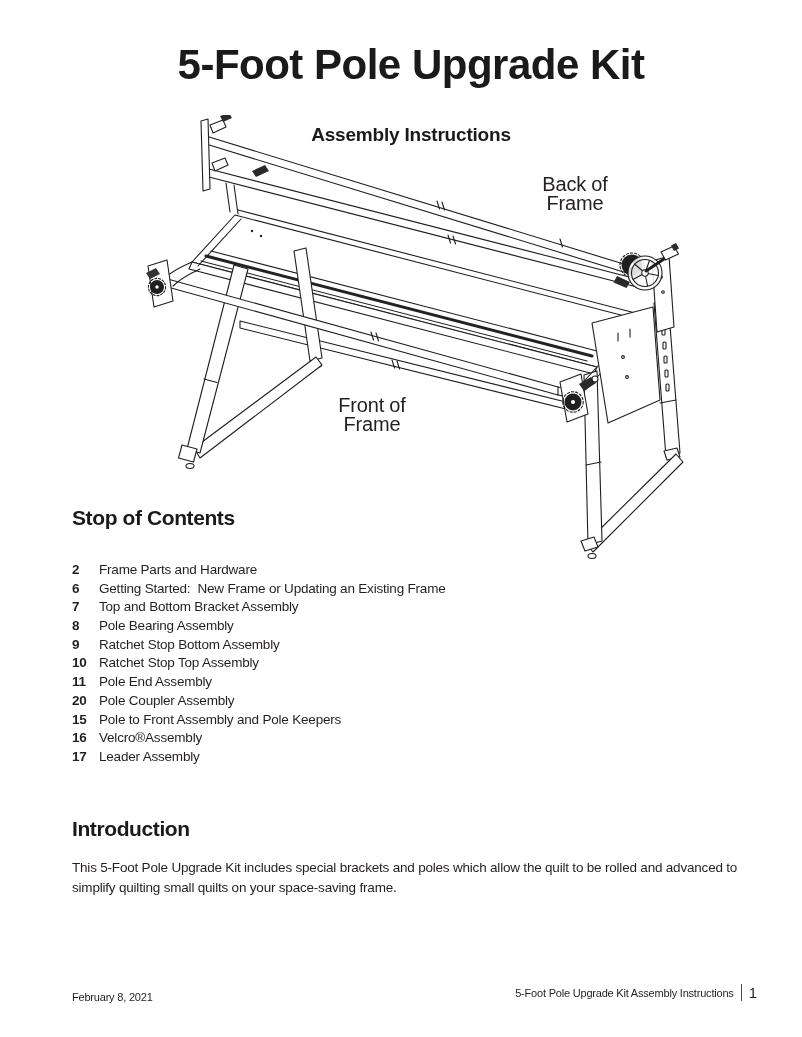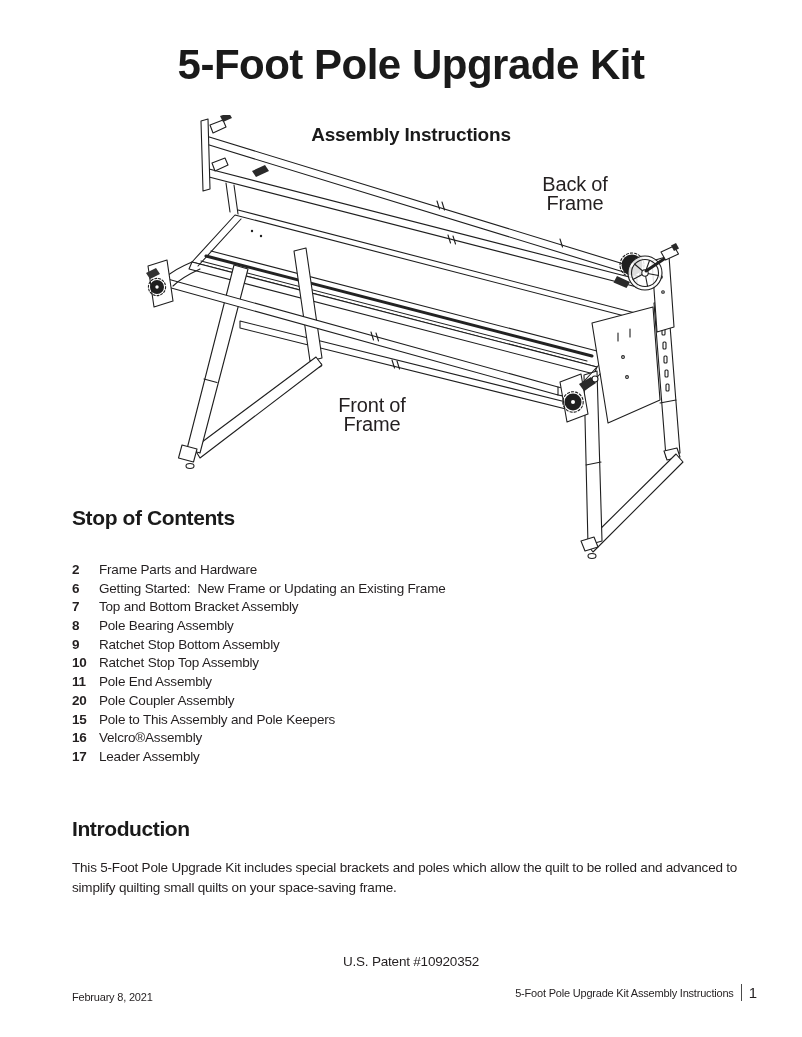--- a/index.html
+++ b/index.html
@@ -224,36 +224,35 @@
     <div class="toc-row">
       <span class="toc-page-num">11</span>
       <span class="toc-item-title">Pole End Assembly</span>
     </div>
     <div class="toc-row">
       <span class="toc-page-num">20</span>
       <span class="toc-item-title">Pole Coupler Assembly</span>
     </div>
     <div class="toc-row">
       <span class="toc-page-num">15</span>
-      <span class="toc-item-title">Pole to This Assembly and Pole Keepers</span>
+      <span class="toc-item-title">Pole to Front Assembly and Pole Keepers</span>
     </div>
     <div class="toc-row">
       <span class="toc-page-num">16</span>
       <span class="toc-item-title">Velcro®Assembly</span>
     </div>
     <div class="toc-row">
       <span class="toc-page-num">17</span>
       <span class="toc-item-title">Leader Assembly</span>
     </div>
   </div>
 
   <div class="intro-heading">Introduction</div>
   <div class="intro-body">This 5-Foot Pole Upgrade Kit includes special brackets and poles which allow the quilt to be rolled and advanced to simplify quilting small quilts on your space-saving frame.</div>
 
-  <div class="patent-line">U.S. Patent #10920352</div>
 
   <div class="footer-date">February 8, 2021</div>
   <div class="footer-right">
     <span class="footer-doc-title">5-Foot Pole Upgrade Kit Assembly Instructions</span>
     <span class="footer-divider"></span>
     <span class="footer-page-num">1</span>
   </div>
 
 </div>
 

